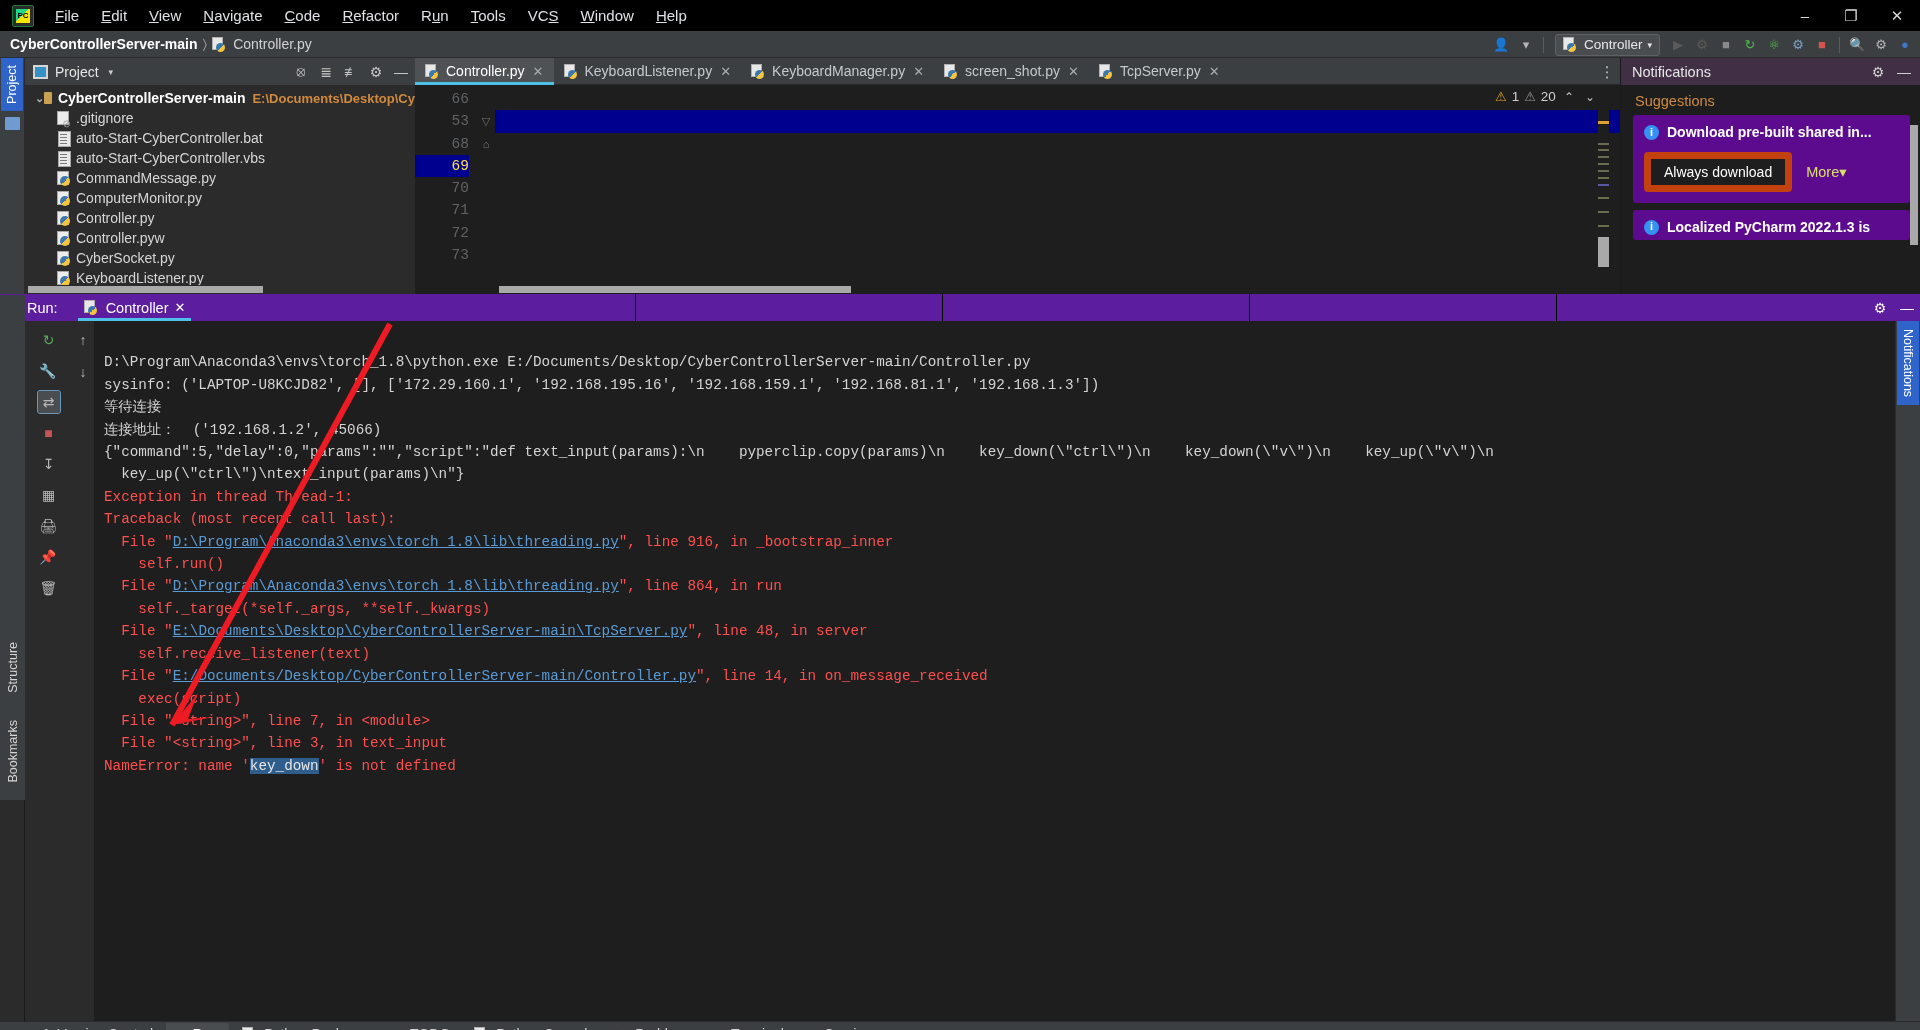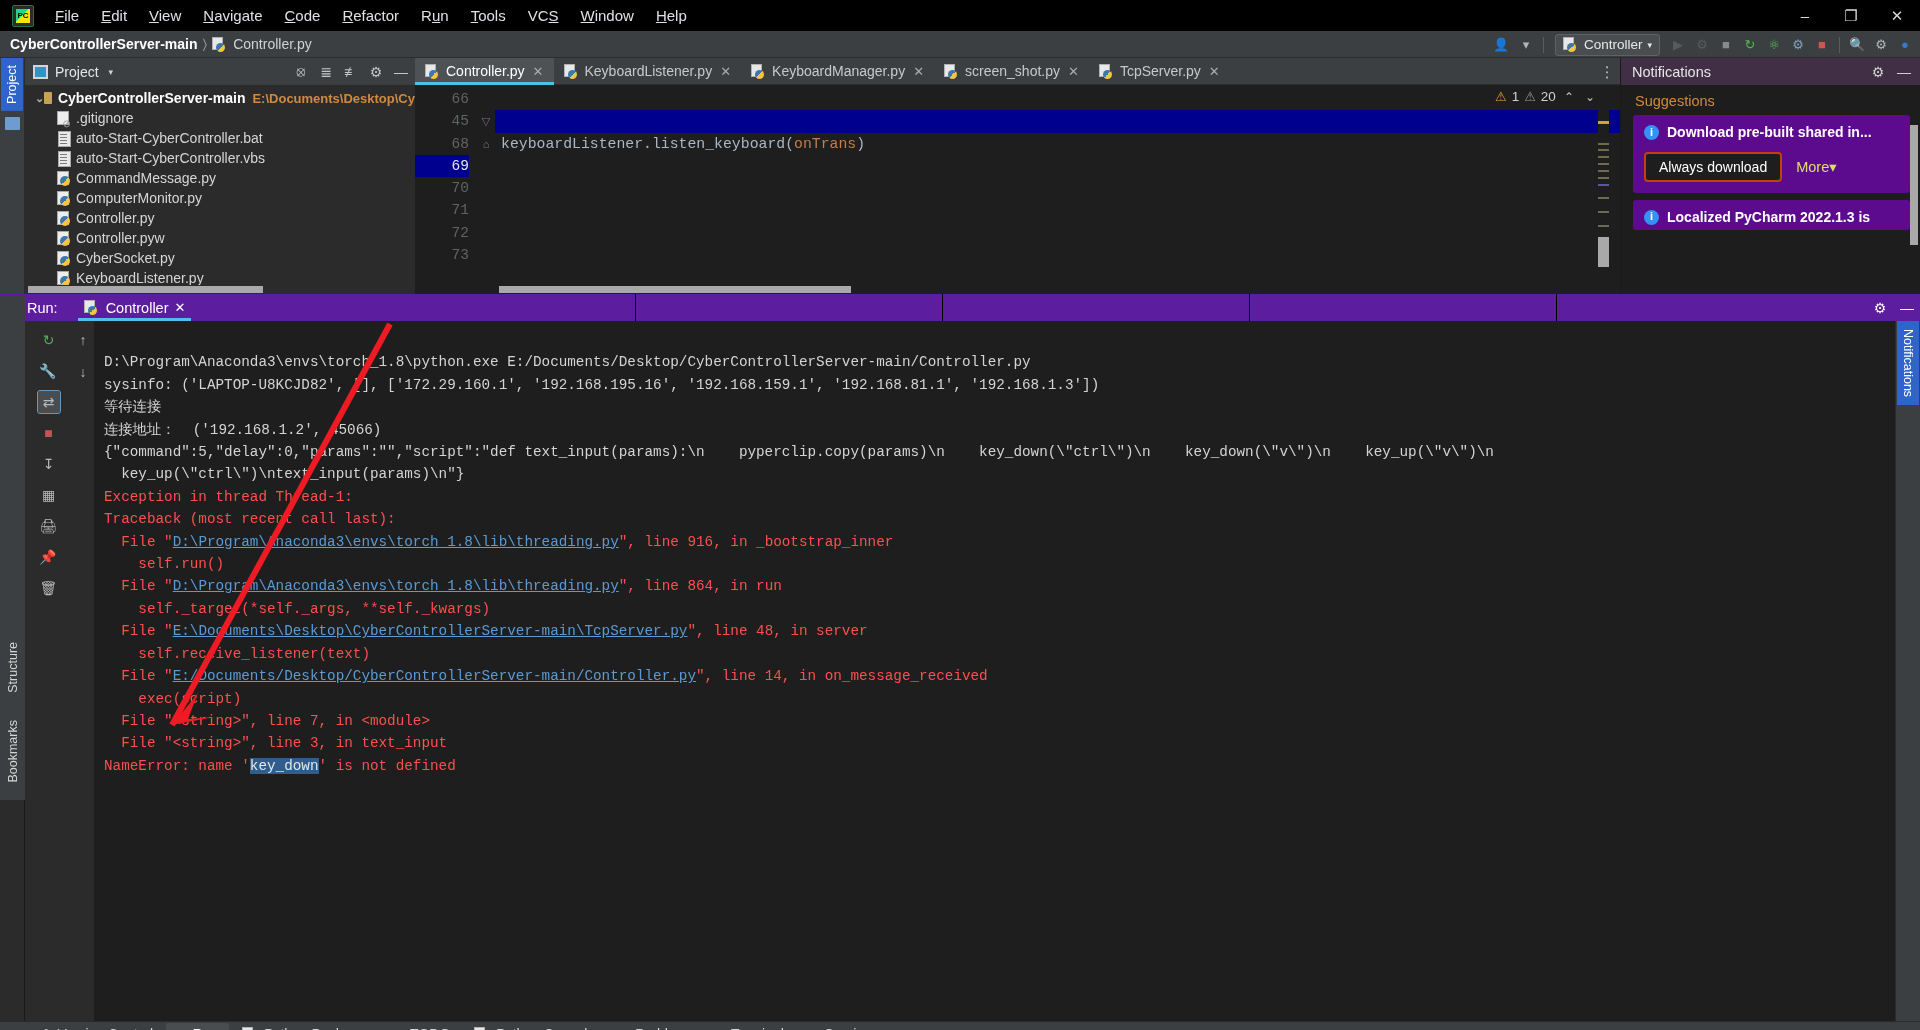--- a/index.html
+++ b/index.html
@@ -94,21 +94,21 @@
           position:relative; white-space:nowrap; }
   .etab.active { background:#4e5254; color:#ffffff; }
   .etab.active::after { content:""; position:absolute; left:0; right:0; bottom:-1px; height:3px; background:#4fc1e9; }
   .etab .x { font-size:13px; color:#a9acae; margin-left:3px; }
   .tabs-more { position:absolute; right:3px; top:0; height:27px; width:20px; display:flex; align-items:center;
                justify-content:center; color:#c0c0c0; font-size:15px; }
   .code-area { flex:1; display:flex; background:#1e1e1e; position:relative; overflow:hidden; }
   .gutter { width:62px; background:#1e1e1e; color:#606366; font-family:"Liberation Mono", monospace;
             font-size:14.5px; text-align:right; padding-right:8px; padding-top:3px; position:relative; }
   .gline { height:22.3px; line-height:22.3px; }
-  .gline.cur { color:#e5e5e5; background:#00008f; }
+  .gline.cur { color:#fde047; background:#00008f; }
   .foldcol { width:18px; background:#1e1e1e; position:relative; padding-top:3px; }
   .fold { height:22.3px; line-height:22.3px; color:#787878; font-size:11px; text-align:center; }
   .code { flex:1; font-family:"Liberation Mono", monospace; font-size:14.8px; padding-top:3px;
           position:relative; background:#1e1e1e; }
   .cline { height:22.3px; line-height:22.3px; white-space:pre; color:#a9b7c6; padding-left:6px; }
   .cline.cur { background:#00008f; }
   .c-comment { color:#808080; }
   .c-ident { color:#a9b7c6; }
   .c-param { color:#c77c48; }
   .c-punc { color:#a9b7c6; }
@@ -134,21 +134,21 @@
   .notif-body { flex:1; background:#1d1d1d; padding:6px 10px 0 12px; position:relative; overflow:hidden; }
   .notif-section { color:#d08a3f; font-size:14.5px; padding:2px 0 6px 2px; }
   .ncard { background:#5c0b8e; border-radius:3px; padding:9px 11px 11px 11px; margin-bottom:7px; }
   .ncard-title { display:flex; gap:8px; align-items:flex-start; color:#ffffff; font-weight:bold; font-size:14px;
                  line-height:1.25; }
   .info-dot { width:15px; height:15px; border-radius:50%; background:#3592f5; color:#fff; font-size:11px;
               display:flex; align-items:center; justify-content:center; font-weight:bold; flex:0 0 15px;
               margin-top:1px; }
   .ncard-text { color:#f2eaf7; font-size:14px; line-height:1.35; margin:7px 0 0 0; font-weight:normal; }
   .ncard-actions { display:flex; align-items:center; gap:14px; margin-top:10px; }
-  .nbtn { background:#1e1e1e; border:2px solid #c2410c; border-radius:4px; color:#ffffff; font-size:14px;
+  .nbtn { background:#1e1e1e; border:7px solid #c2410c; border-radius:4px; color:#ffffff; font-size:14px;
           padding:5px 13px; }
   .nlink { color:#d8e06a; font-size:14.5px; }
   .notif-scroll { position:absolute; right:2px; top:40px; width:8px; height:120px; background:#a9a9a9; }
 
   
   .runpanel { height:727px; display:flex; flex-direction:column; background:#1e1e1e; }
   .run-head { height:27px; background:#5c1d9e; display:flex; align-items:center; position:relative; }
   .run-head .lbl { color:#ffffff; font-size:14.5px; padding:0 12px 0 27px; }
   .run-tab { display:flex; align-items:center; gap:6px; padding:0 14px; height:27px; color:#ffffff;
              font-size:14.5px; position:relative; }
@@ -346,39 +346,38 @@
         <span class="py-ico"></span>
         <span>TcpServer.py</span>
         <span class="x">✕</span>
       </div>
       <div class="tabs-more">⋮</div>
     </div>
 
     <div class="code-area">
       <div class="gutter">
         <div class="gline">66</div>
-        <div class="gline">45</div>
+        <div class="gline">53</div>
         <div class="gline">68</div>
         <div class="gline cur">69</div>
         <div class="gline">70</div>
         <div class="gline">71</div>
         <div class="gline">72</div>
         <div class="gline">73</div>
       </div>
       <div class="foldcol">
         <div class="fold"></div>
         <div class="fold">▽</div>
         <div class="fold">⌂</div>
         <div class="fold"></div>
         <div class="fold"></div>
       </div>
       <div class="code">
         <div class="cline"></div>
         <div class="cline cur"></div>
-        <div class="cline"><span class="c-ident">keyboardListener.listen_keyboard</span><span class="c-punc">(</span><span class="c-param">onTrans</span><span class="c-punc">)</span></div>
         <div class="cline"></div>
         <div class="cline"></div>
         <div class="cline"></div>
       </div>
 
       <div class="editor-badges">
         <span class="warn-tri">⚠</span>
         <span>1</span>
         <span class="warn-tri grey">⚠</span>
         <span>20</span>

